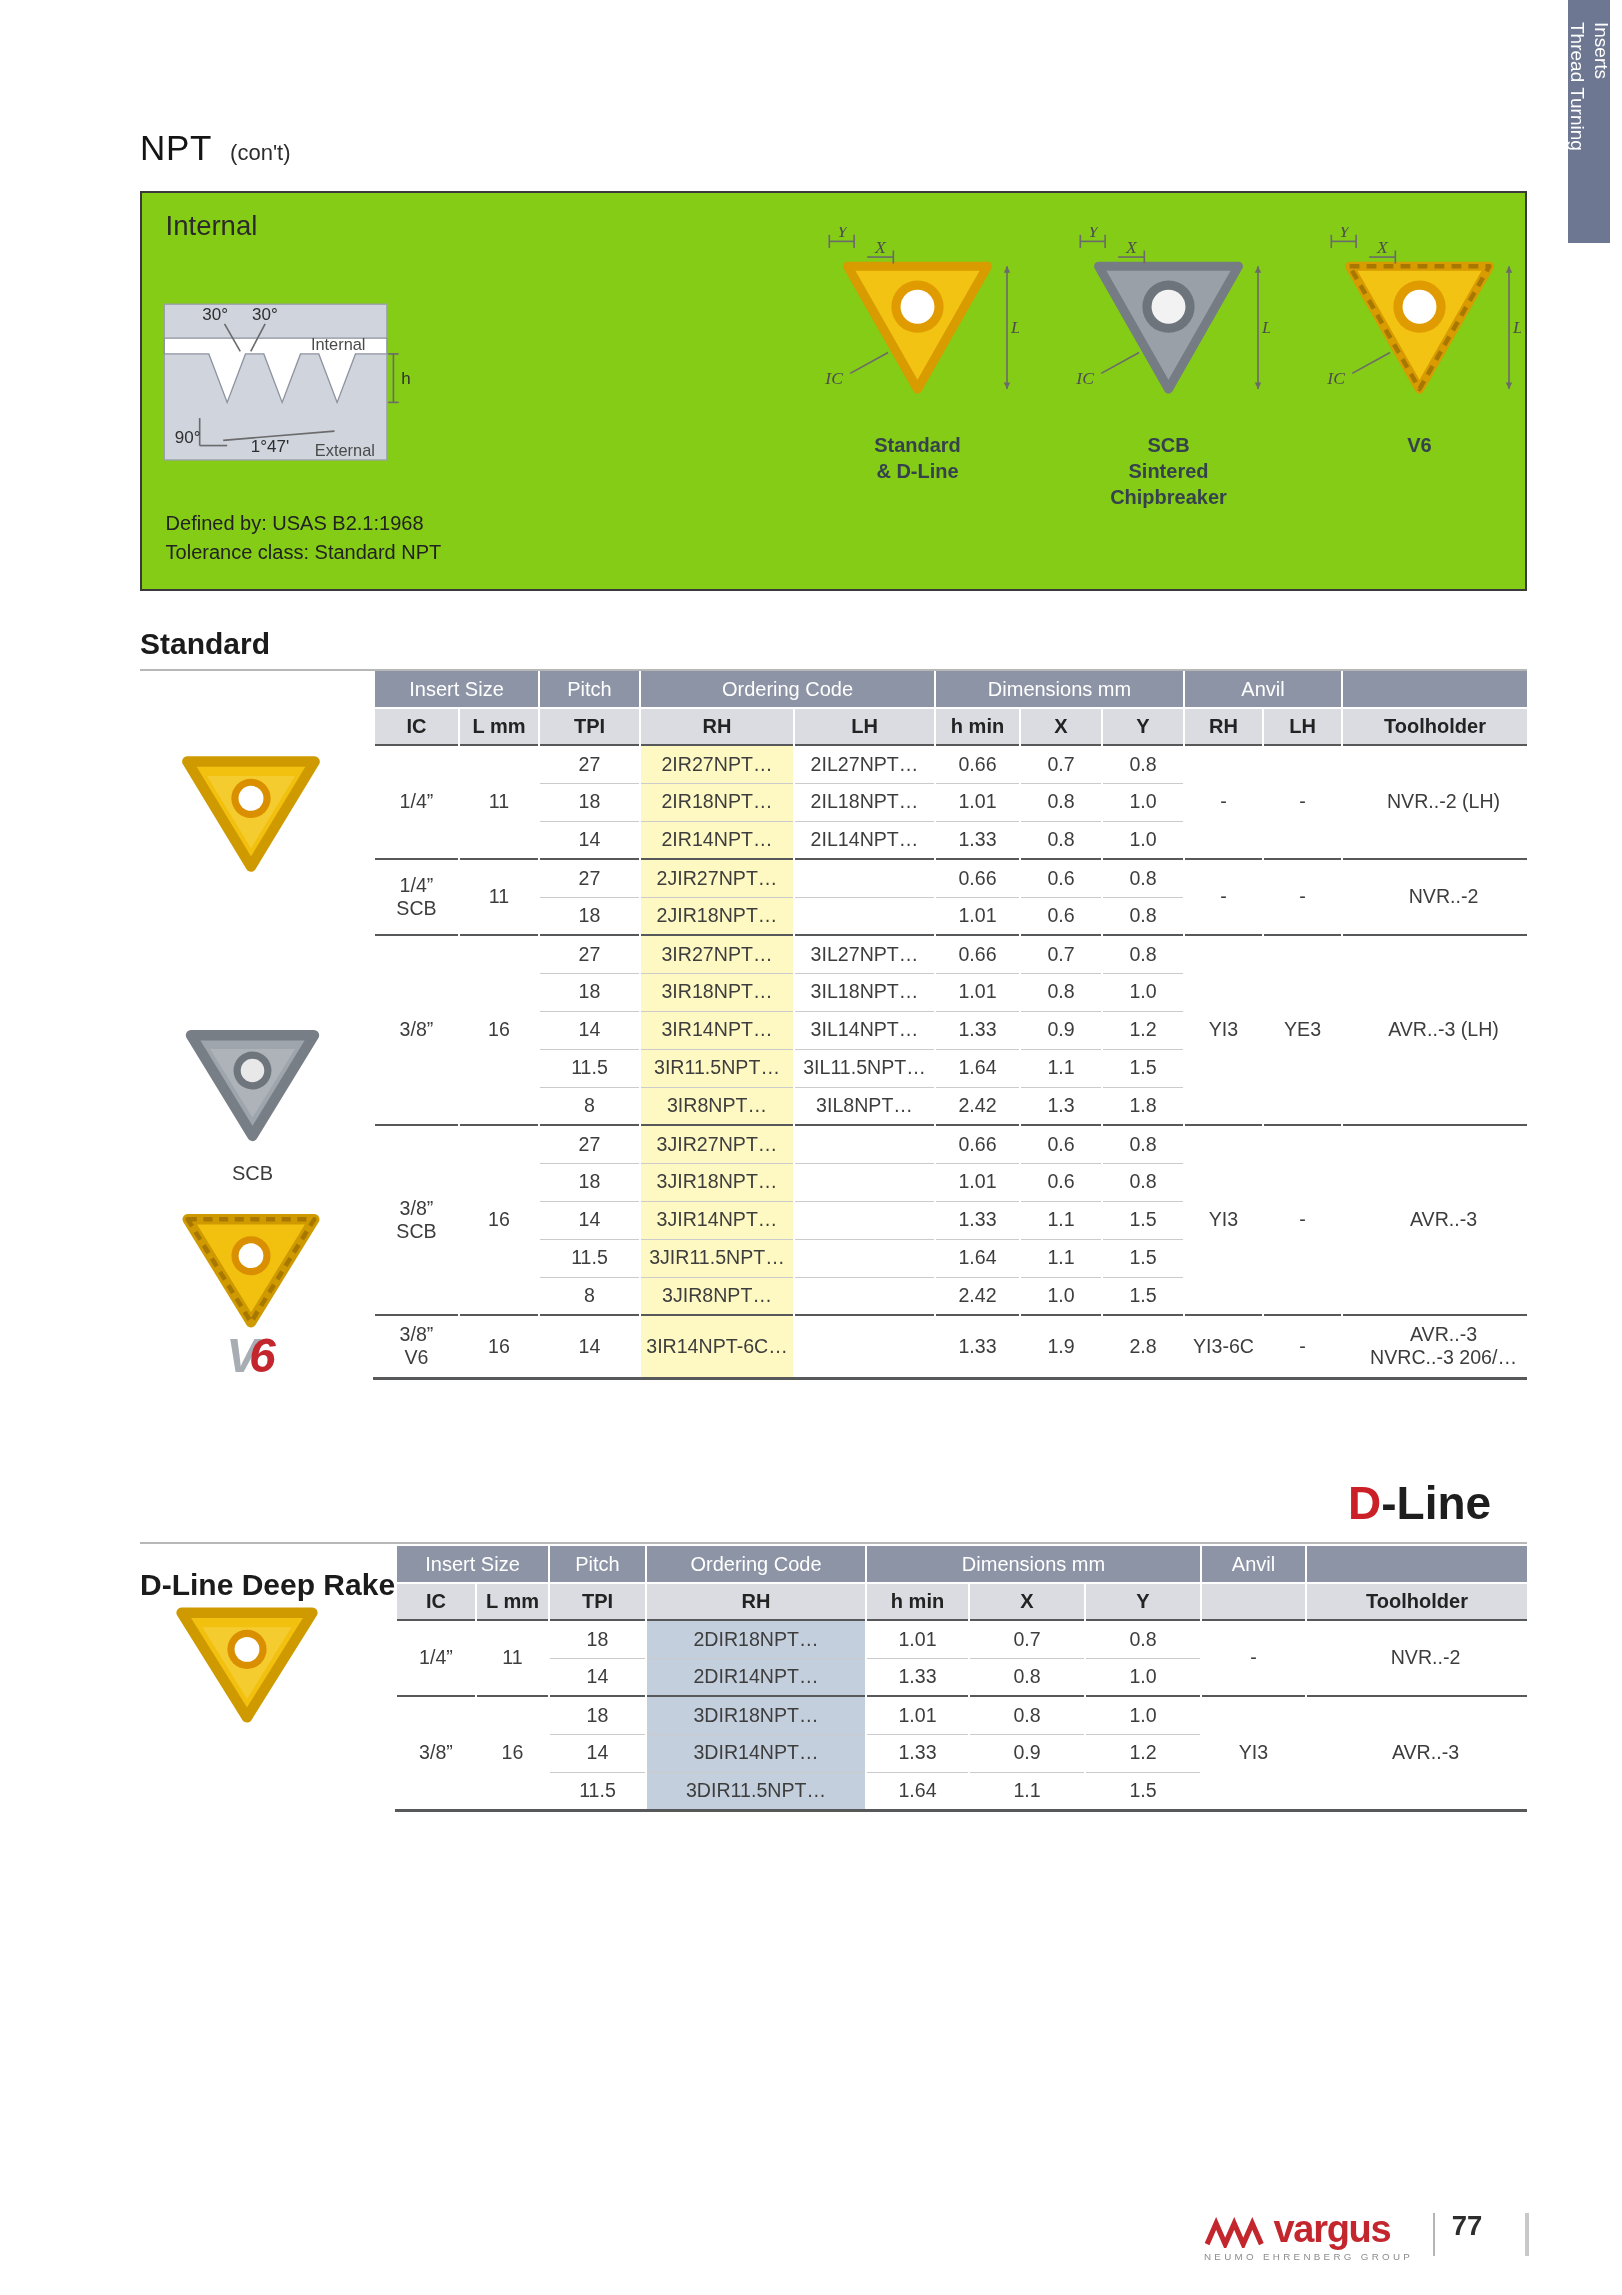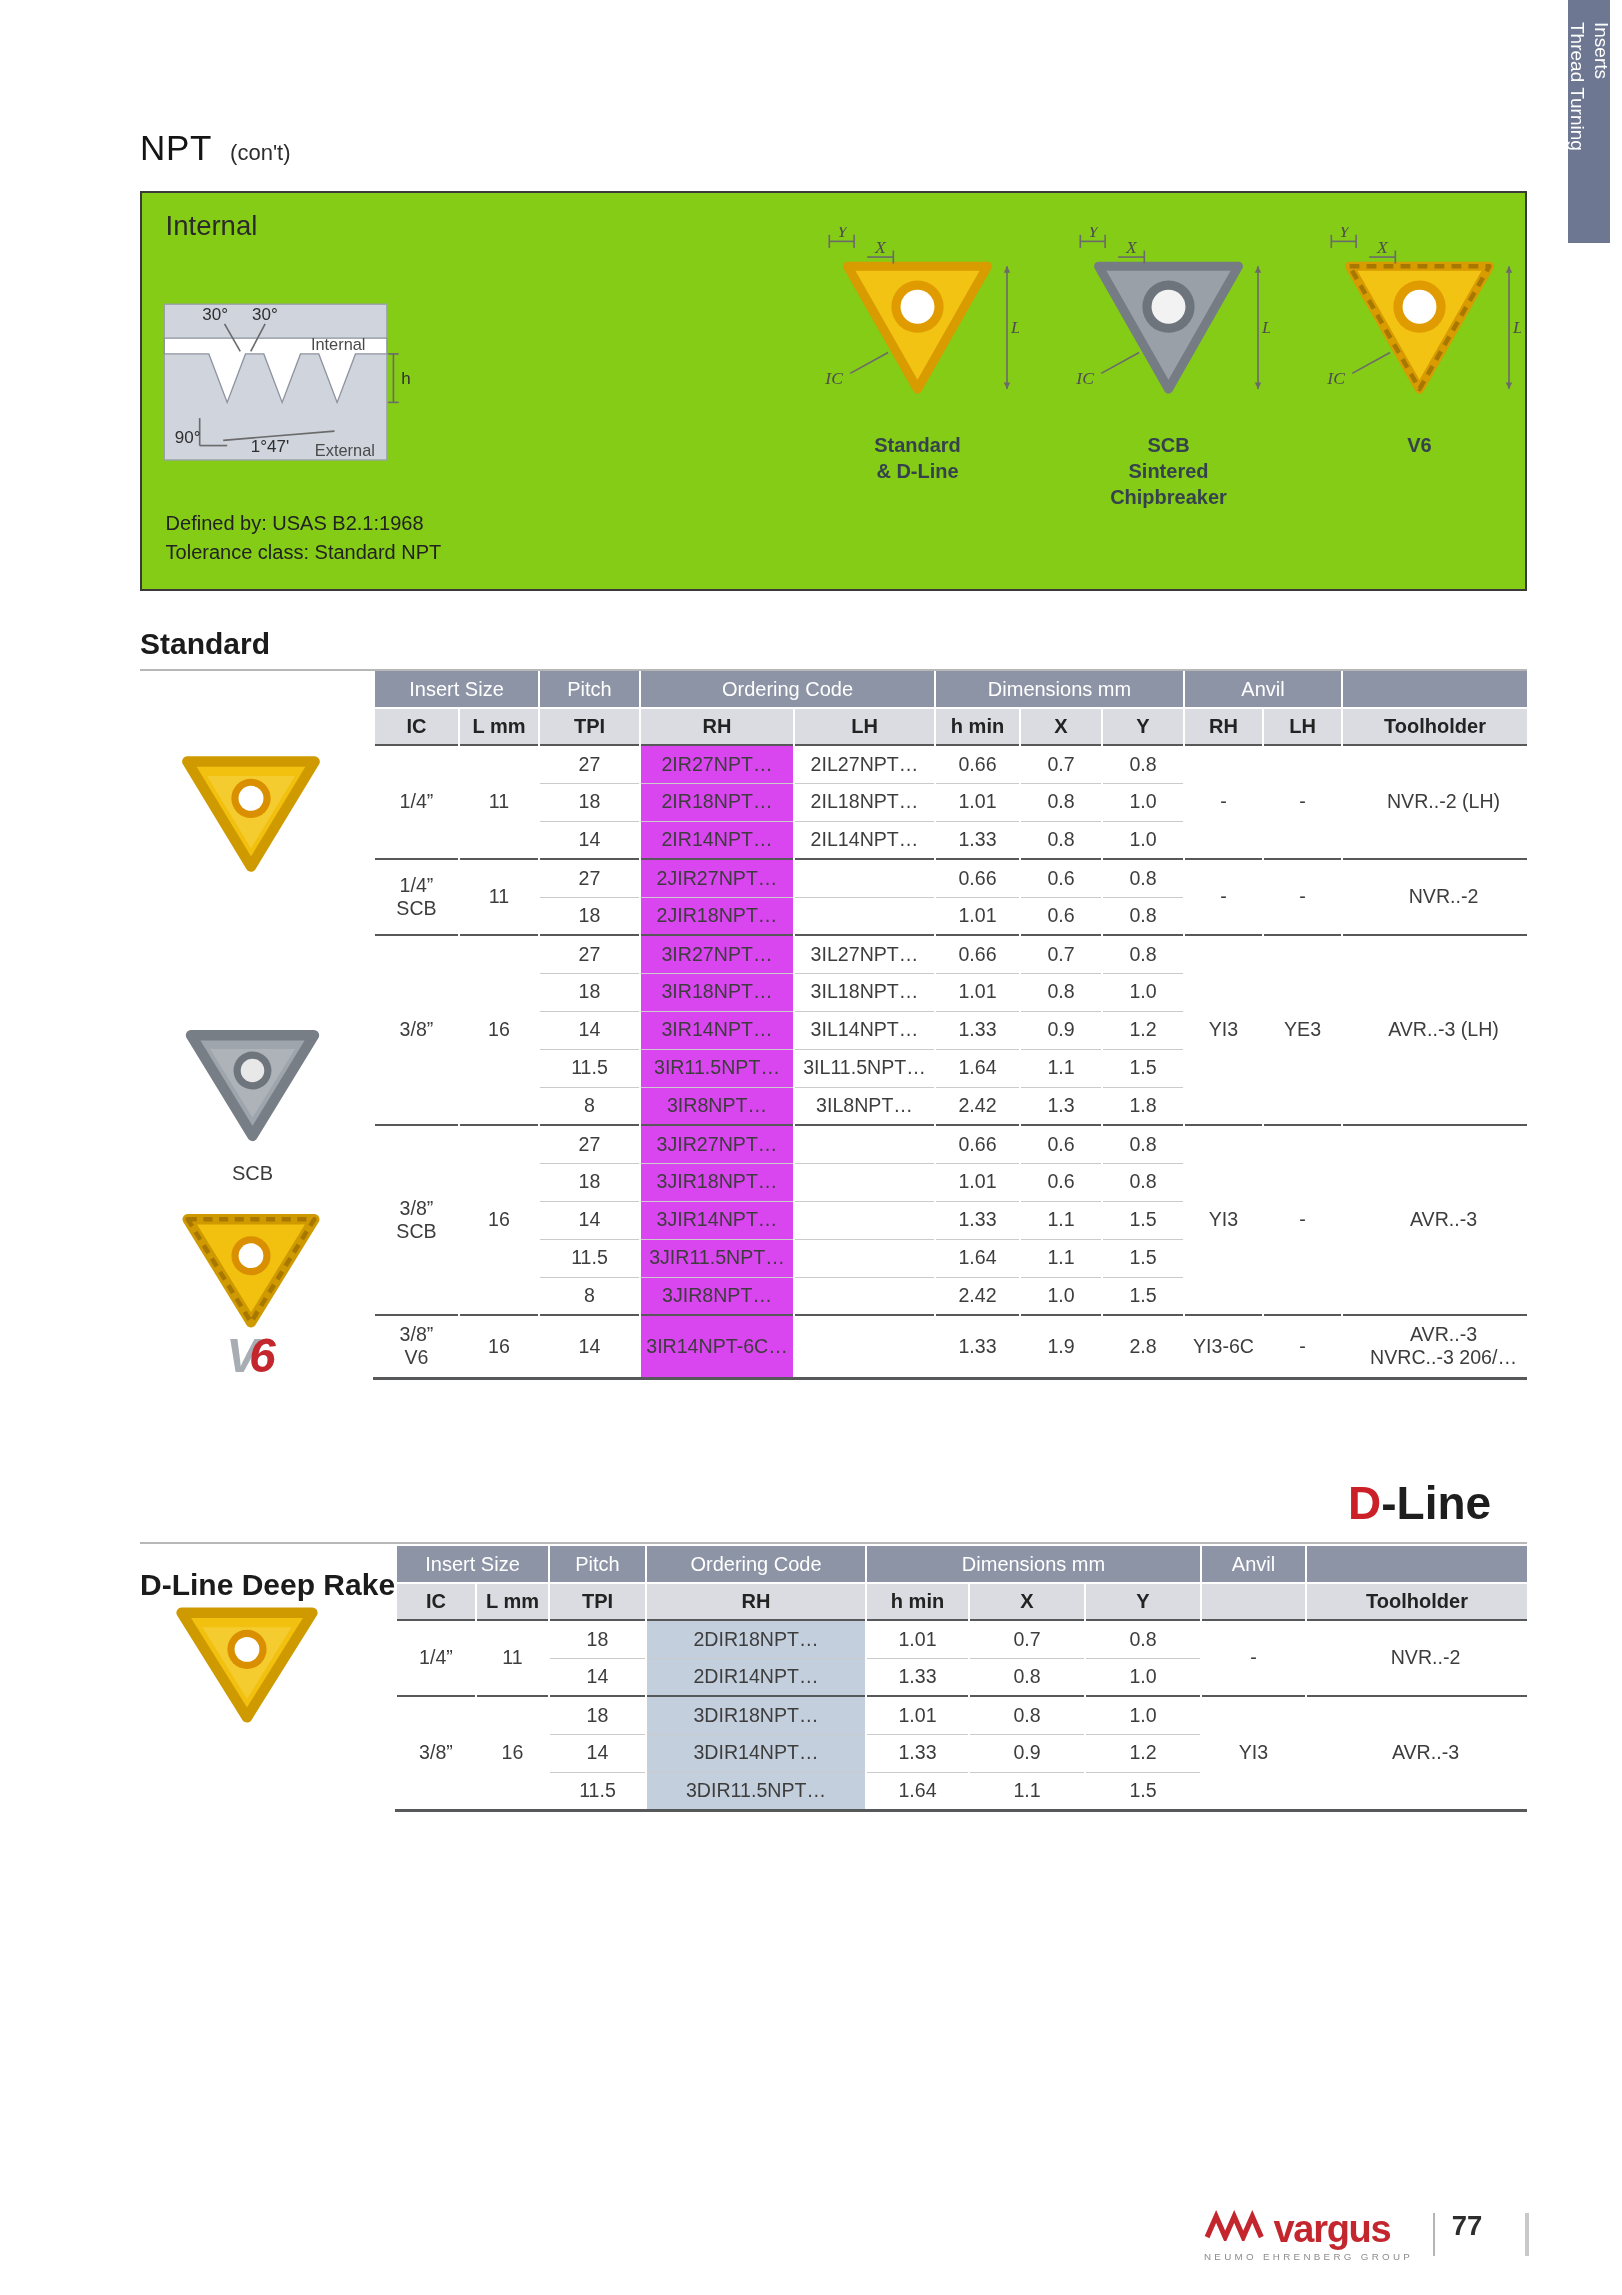--- a/index.html
+++ b/index.html
@@ -33,21 +33,21 @@
 
   
   .data-table{border-collapse:collapse;table-layout:fixed;border-bottom:3.3px solid #57585a}
   .data-table th,.data-table td{border-left:2px solid #fff;overflow:hidden}
   .data-table tr.band1 th{background:#8d94a5;color:#fff;font-weight:normal;font-size:20px;height:37px;border-bottom:2.6px solid #fff}
   .data-table tr.band2 th{background:#dadce1;color:#232323;font-weight:bold;font-size:20px;height:37px}
   .data-table tbody td{height:38px;text-align:center;font-size:19.6px;color:#3d3d3d;background:#fff;white-space:pre-line;line-height:1.2}
   .data-table tbody tr.grp>td{border-top:2.6px solid #57585a}
   .data-table tbody tr.inner>td{border-top:1.3px solid #cbcbcb}
   .data-table tbody tr.tall>td{height:63px}
-  #standard-table .c-rh{background:#d946ef}
+  #standard-table .c-rh{background:#fef9c3}
   #dline-table  .c-rh{background:#c4cfdd}
   .c-lh{background:#f7f1da}
   .c-anvil{background:#e6e8ec}
   .c-tool{text-align:left;padding-left:17px}
   #standard-table-wrap{position:absolute;left:373px;top:671px}
   #dline-table-wrap{position:absolute;left:395px;top:1546px}
 
   
   .photo{position:absolute}
   #scb-label{position:absolute;left:174px;top:1162px;width:157px;text-align:center;font-size:20px;color:#3c3c3c}
@@ -55,21 +55,21 @@
   #v6-logo .v{color:#a7adb3}
   #v6-logo .six{color:#c4262e;margin-left:-9.2px}
 
   
   #dline-logo{position:absolute;left:1348px;top:1480px;width:179px;text-align:left;font-size:46px;font-weight:bold;line-height:1}
   #dline-logo .d{color:#cb2027}
   #dline-logo .rest{color:#1e1e1e}
 
   
   #footer{position:absolute;left:1204px;top:2210px;display:flex;align-items:flex-start}
-  #footer-brand .brand-row{display:flex;align-items:flex-start;gap:6.5px}
+  #footer-brand .brand-row{display:flex;align-items:flex-end;gap:6.5px}
   #footer-brand .brand-text{font-size:38px;font-weight:bold;color:#c4262e;letter-spacing:-1.3px;line-height:1}
   #footer-brand .brand-sub{font-size:9.8px;color:#8d8d8d;letter-spacing:3.3px;margin-top:2.6px;text-transform:uppercase;text-align:left}
   .footer-divider{width:2px;height:43px;background:#b5b5b5;margin:2.6px 17px 0 19.6px}
   .page-num{font-size:27.5px;font-weight:bold;color:#2d2d2d;margin-top:0}
   .footer-bar{width:3.9px;height:43px;background:#c9c9c9;margin:2.6px 0 0 43px}
 </style>
 </head>
 <body>
 
 <div id="side-tab">

